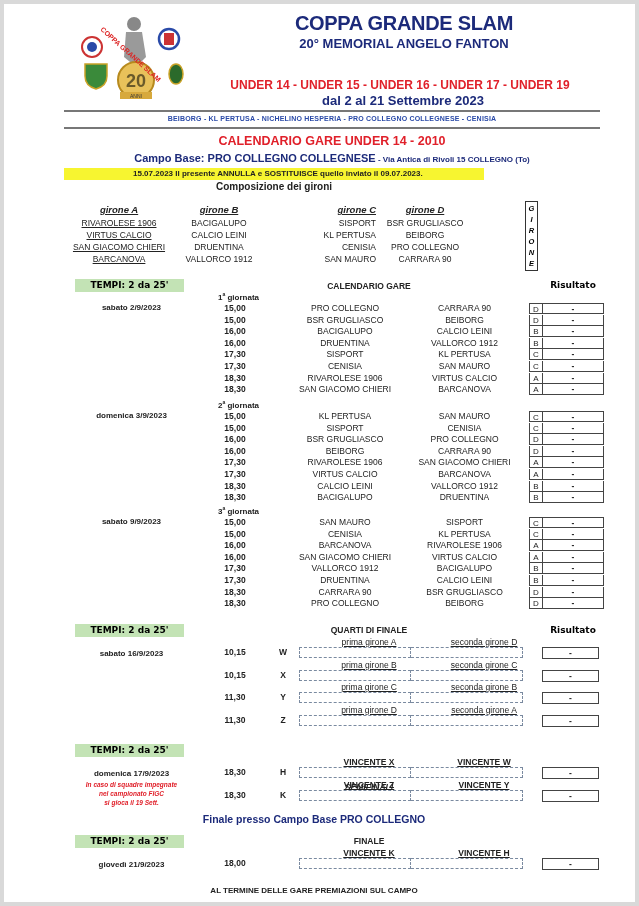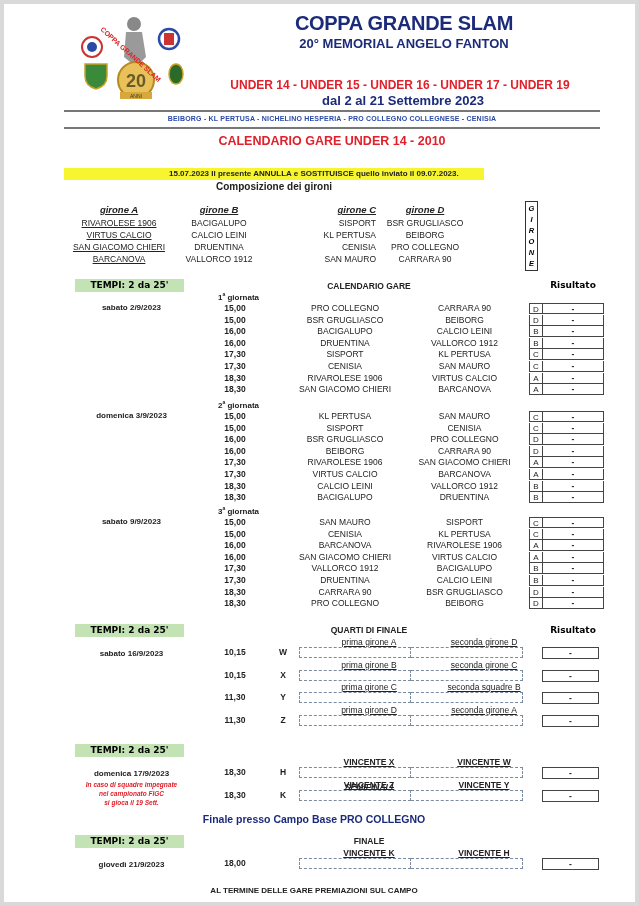--- a/index.html
+++ b/index.html
@@ -14,21 +14,21 @@
   .title { left: 190px; width: 420px; top: 8px; font-size: 20px; color: #1c2a7a; font-weight: bold; letter-spacing: -0.3px; }
   .subtitle { left: 190px; width: 420px; top: 32px; font-size: 13px; color: #1c2a7a; font-weight: bold; }
   .cats1 { left: 186px; width: 420px; top: 56px; font-size: 8px; color: #e0202a; font-weight: bold; }
   .cats2 { left: 186px; width: 420px; top: 74px; font-size: 12px; color: #e0202a; font-weight: bold; }
   .dates { left: 189px; width: 420px; top: 89px; font-size: 13px; color: #1c2a7a; font-weight: bold; }
   .hr { position: absolute; left: 60px; width: 536px; height: 2px; background: #777; }
   .clubs { left: 60px; width: 536px; top: 111px; font-size: 7px; color: #2a4aa8; font-weight: bold; letter-spacing: 0.2px; }
   .cal-title { left: 60px; width: 536px; top: 130px; font-size: 12.5px; color: #e0202a; font-weight: bold; }
   .campo { left: 60px; width: 536px; top: 148px; font-size: 11px; color: #1c2a7a; font-weight: bold; }
   .campo .small { font-size: 8px; }
-  .notice { left: 60px; width: 420px; top: 164px; height: 12px; background: #f7f530; font-size: 8px; font-weight: bold; color: #222; padding-left: 105px; line-height: 12px; }
+  .notice { left: 60px; width: 420px; top: 164px; height: 12px; background: #f7f530; font-size: 8px; font-weight: bold; color: #222; padding-left: 69px; line-height: 12px; }
   .compo { left: 60px; width: 420px; top: 177px; font-size: 10px; font-weight: bold; color: #222; }
 
   
   .gir-col { position: absolute; top: 200px; width: 110px; text-align: center; font-size: 8.5px; color: #222; line-height: 12px; }
   .gir-head { font-style: italic; font-weight: bold; text-decoration: underline; font-size: 9.5px; margin-bottom: 1px; }
   .gir-vert { position: absolute; left: 521px; top: 197px; width: 13px; height: 70px; border: 1px solid #333; font-size: 7.5px; font-weight: bold; font-style: italic; text-align: center; line-height: 11px; padding-top: 1px; }
 
   
   .tempi { position: absolute; left: 71px; width: 109px; height: 13px; background: #c3e3b5; font-size: 9px; font-weight: bold; text-align: center; line-height: 13px; font-family: "DejaVu Sans", sans-serif; }
   .sec-title { position: absolute; font-size: 8.5px; font-weight: bold; color: #222; text-align: center; }
@@ -98,20 +98,23 @@
   <div class="abs center title">COPPA GRANDE SLAM</div>
   <div class="abs center subtitle">20°  MEMORIAL ANGELO FANTON</div>
   <div class="abs center cats2">UNDER 14  -  UNDER 15  - UNDER 16  - UNDER 17 - UNDER 19</div>
   <div class="abs center dates">dal 2 al 21 Settembre 2023</div>
 
   <div class="hr" style="top:106px;"></div>
   <div class="abs center clubs">BEIBORG - KL PERTUSA - NICHELINO HESPERIA - PRO COLLEGNO COLLEGNESE - CENISIA</div>
   <div class="hr" style="top:123px;"></div>
 
   <div class="abs center cal-title">CALENDARIO GARE UNDER 14 - 2010</div>
+  <div class="abs center campo">
+    <span>Campo Base: PRO COLLEGNO COLLEGNESE</span><span class="small"> - Via Antica di Rivoli 15  COLLEGNO (To)</span>
+  </div>
   <div class="abs notice">15.07.2023 Il presente ANNULLA e SOSTITUISCE quello inviato il 09.07.2023.</div>
   <div class="abs center compo">Composizione dei gironi</div>
 
   <div id="gironi">
       <div class="gir-col" style="left: 60px; text-decoration: underline;">
         <div class="gir-head">girone A</div>
         <div>RIVAROLESE 1906</div>
         <div>VIRTUS CALCIO</div>
         <div>SAN GIACOMO CHIERI</div>
         <div>BARCANOVA</div>
@@ -349,21 +352,21 @@
         <div class="lbl1">prima girone B</div>
         <div class="lbl2">seconda girone C</div>
         <div class="res">-</div>
       </div>
       <div class="ko-row" style="top: 678px;">
         <div class="time">11,30</div>
         <div class="code">Y</div>
         <div class="box1"></div>
         <div class="box2"></div>
         <div class="lbl1">prima girone C</div>
-        <div class="lbl2">seconda squadre B</div>
+        <div class="lbl2">seconda girone B</div>
         <div class="res">-</div>
       </div>
       <div class="ko-row" style="top: 700.5px;">
         <div class="time">11,30</div>
         <div class="code">Z</div>
         <div class="box1"></div>
         <div class="box2"></div>
         <div class="lbl1">prima girone D</div>
         <div class="lbl2">seconda girone A</div>
         <div class="res">-</div>

